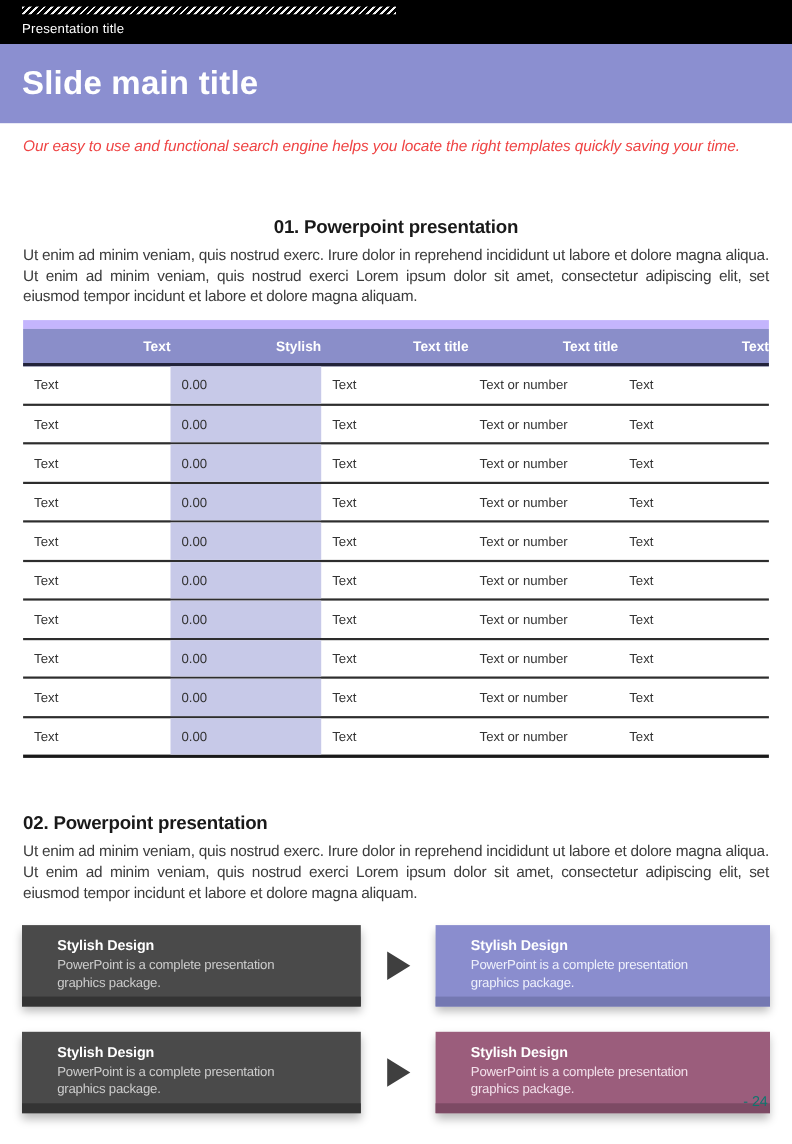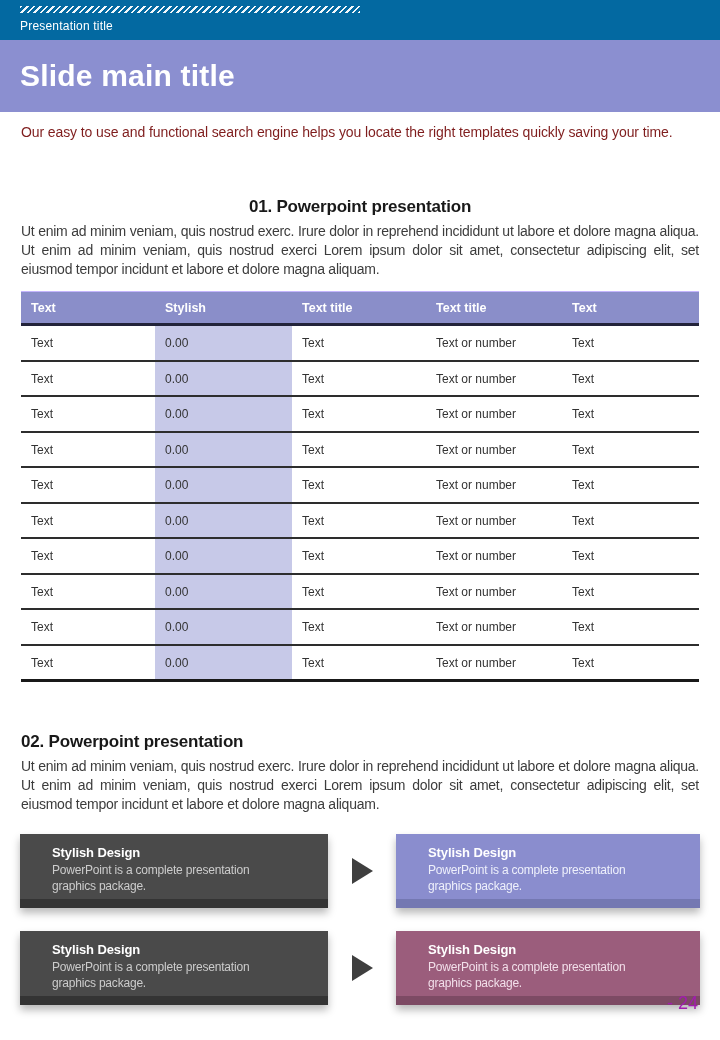--- a/index.html
+++ b/index.html
@@ -9,54 +9,54 @@
   }
   
   .topbar{height:40px;box-sizing:border-box;padding:6px 20px 0 20px;}
   .hatch{width:340px;height:7px;
     background:repeating-linear-gradient(135deg,rgba(255,255,255,0.95) 0 1.8px,rgba(255,255,255,0) 1.8px 4.6px);}
   .topbar-title{color:#ffffff;font-size:12px;margin-top:6px;letter-spacing:0.2px;}
   
   .banner{height:56px;display:flex;align-items:center;padding:8px 20px;}
   .banner-title{color:#ffffff;font-size:30px;font-weight:bold;letter-spacing:0.2px;}
   
-  .intro{margin:11px 21px 0 21px;font-size:14px;line-height:1.3;color:#7f1d1d;text-align:justify;letter-spacing:-0.1px;}
+  .intro{margin:11px 21px 0 21px;font-size:14px;line-height:1.3;color:#ef4444;text-align:justify;letter-spacing:-0.1px;font-style:italic;}
   .section-heading{margin:0 21px;font-size:17px;font-weight:bold;color:#191919;letter-spacing:-0.2px;}
   .heading-1{margin-top:56px;text-align:center;}
   .heading-2{margin-top:50px;}
   .section-body{margin:5px 21px 0 21px;font-size:14px;line-height:1.36;color:#3c3c3c;
     text-align:justify;letter-spacing:-0.25px;min-height:51px;}
   
-  .table{margin:12px 21px 0 21px;width:678px;border-top:1px solid #c4b5fd;}
+  .table{margin:12px 21px 0 21px;width:678px;border-top:8px solid #c4b5fd;text-align:right;}
   .t-header{display:grid;grid-template-columns:134px 137px 134px 136px 137px;height:31px;
     align-items:center;border-bottom:3px solid #22233a;}
   .th{color:#ffffff;font-weight:bold;font-size:12.5px;padding-left:10px;}
   .tr{display:grid;grid-template-columns:134px 137px 134px 136px 137px;height:33.5px;
     border-bottom:2px solid #2d2d2d;}
   .tr:last-child{border-bottom:3px solid #191919;}
   .td{font-size:12px;color:#333333;padding-left:10px;display:flex;align-items:center;box-sizing:border-box;height:100%;}
   
   .cards{margin-top:20px;}
   .card-row{display:flex;align-items:center;margin:0 20px;}
   .card-row + .card-row{margin-top:23px;}
   .card{width:308px;height:74px;box-sizing:border-box;padding:11px 30px 0 32px;
     border-bottom:9px solid;box-shadow:0 5px 8px rgba(0,0,0,0.28);}
   .card-right{width:304px;}
   .card-title{font-size:13px;font-weight:bold;color:#ffffff;margin:0 0 3px 0;letter-spacing:-0.1px;}
   .card-body{font-size:12px;line-height:1.3;width:220px;letter-spacing:-0.2px;}
   .arrow-zone{width:68px;display:flex;justify-content:center;align-items:center;align-self:stretch;}
   .arrow{width:0;height:0;border-left:21px solid #3f3f3f;
     border-top:13px solid transparent;border-bottom:13px solid transparent;}
   
-  .page-number{position:absolute;top:993px;right:22px;font-size:18px;color:#a21caf;}
+  .page-number{position:absolute;top:993px;right:22px;font-size:13px;color:#0f766e;}
 </style>
 </head>
 <body>
 
-<header class="topbar" style="background: #0369a1;">
+<header class="topbar" style="background: #000000;">
   <div class="hatch"></div>
   <div class="topbar-title">Presentation title</div>
 </header>
 
 <section class="banner" style="background: rgb(139, 143, 208);">
   <div class="banner-title">Slide main title</div>
 </section>
 
 <p class="intro">Our easy to use and functional search engine helps you locate the right templates quickly saving your time.</p>
 

